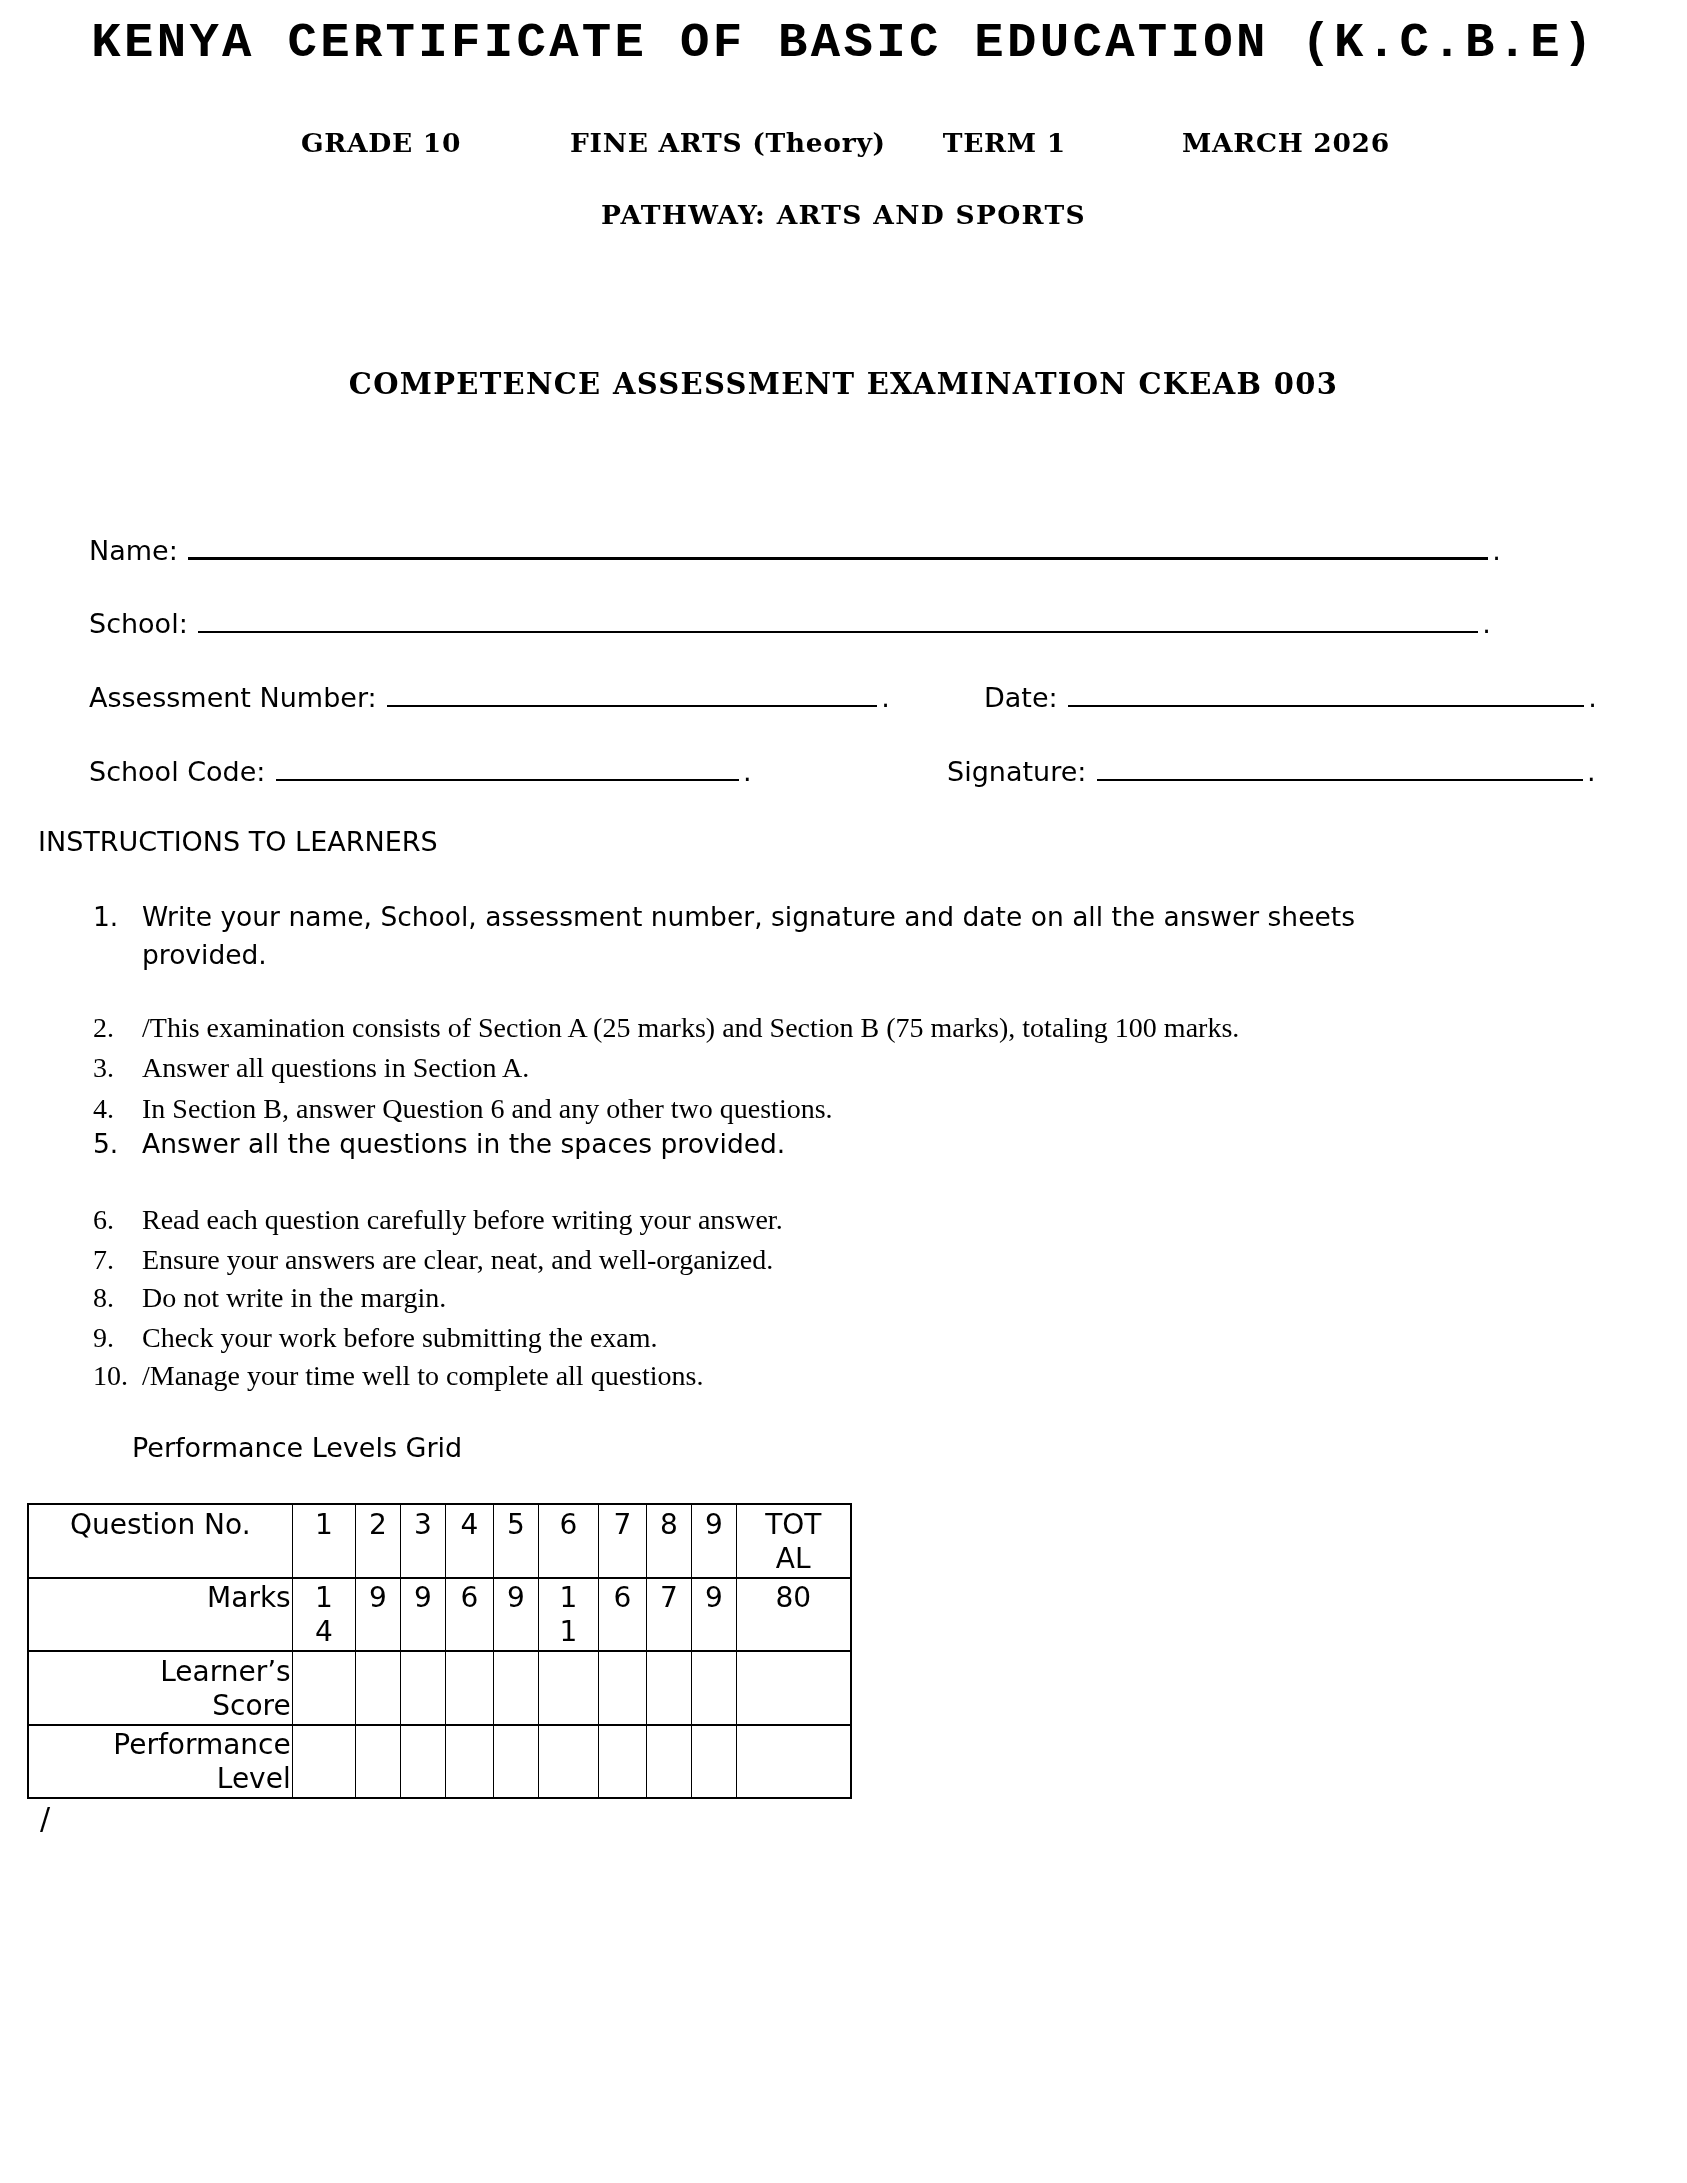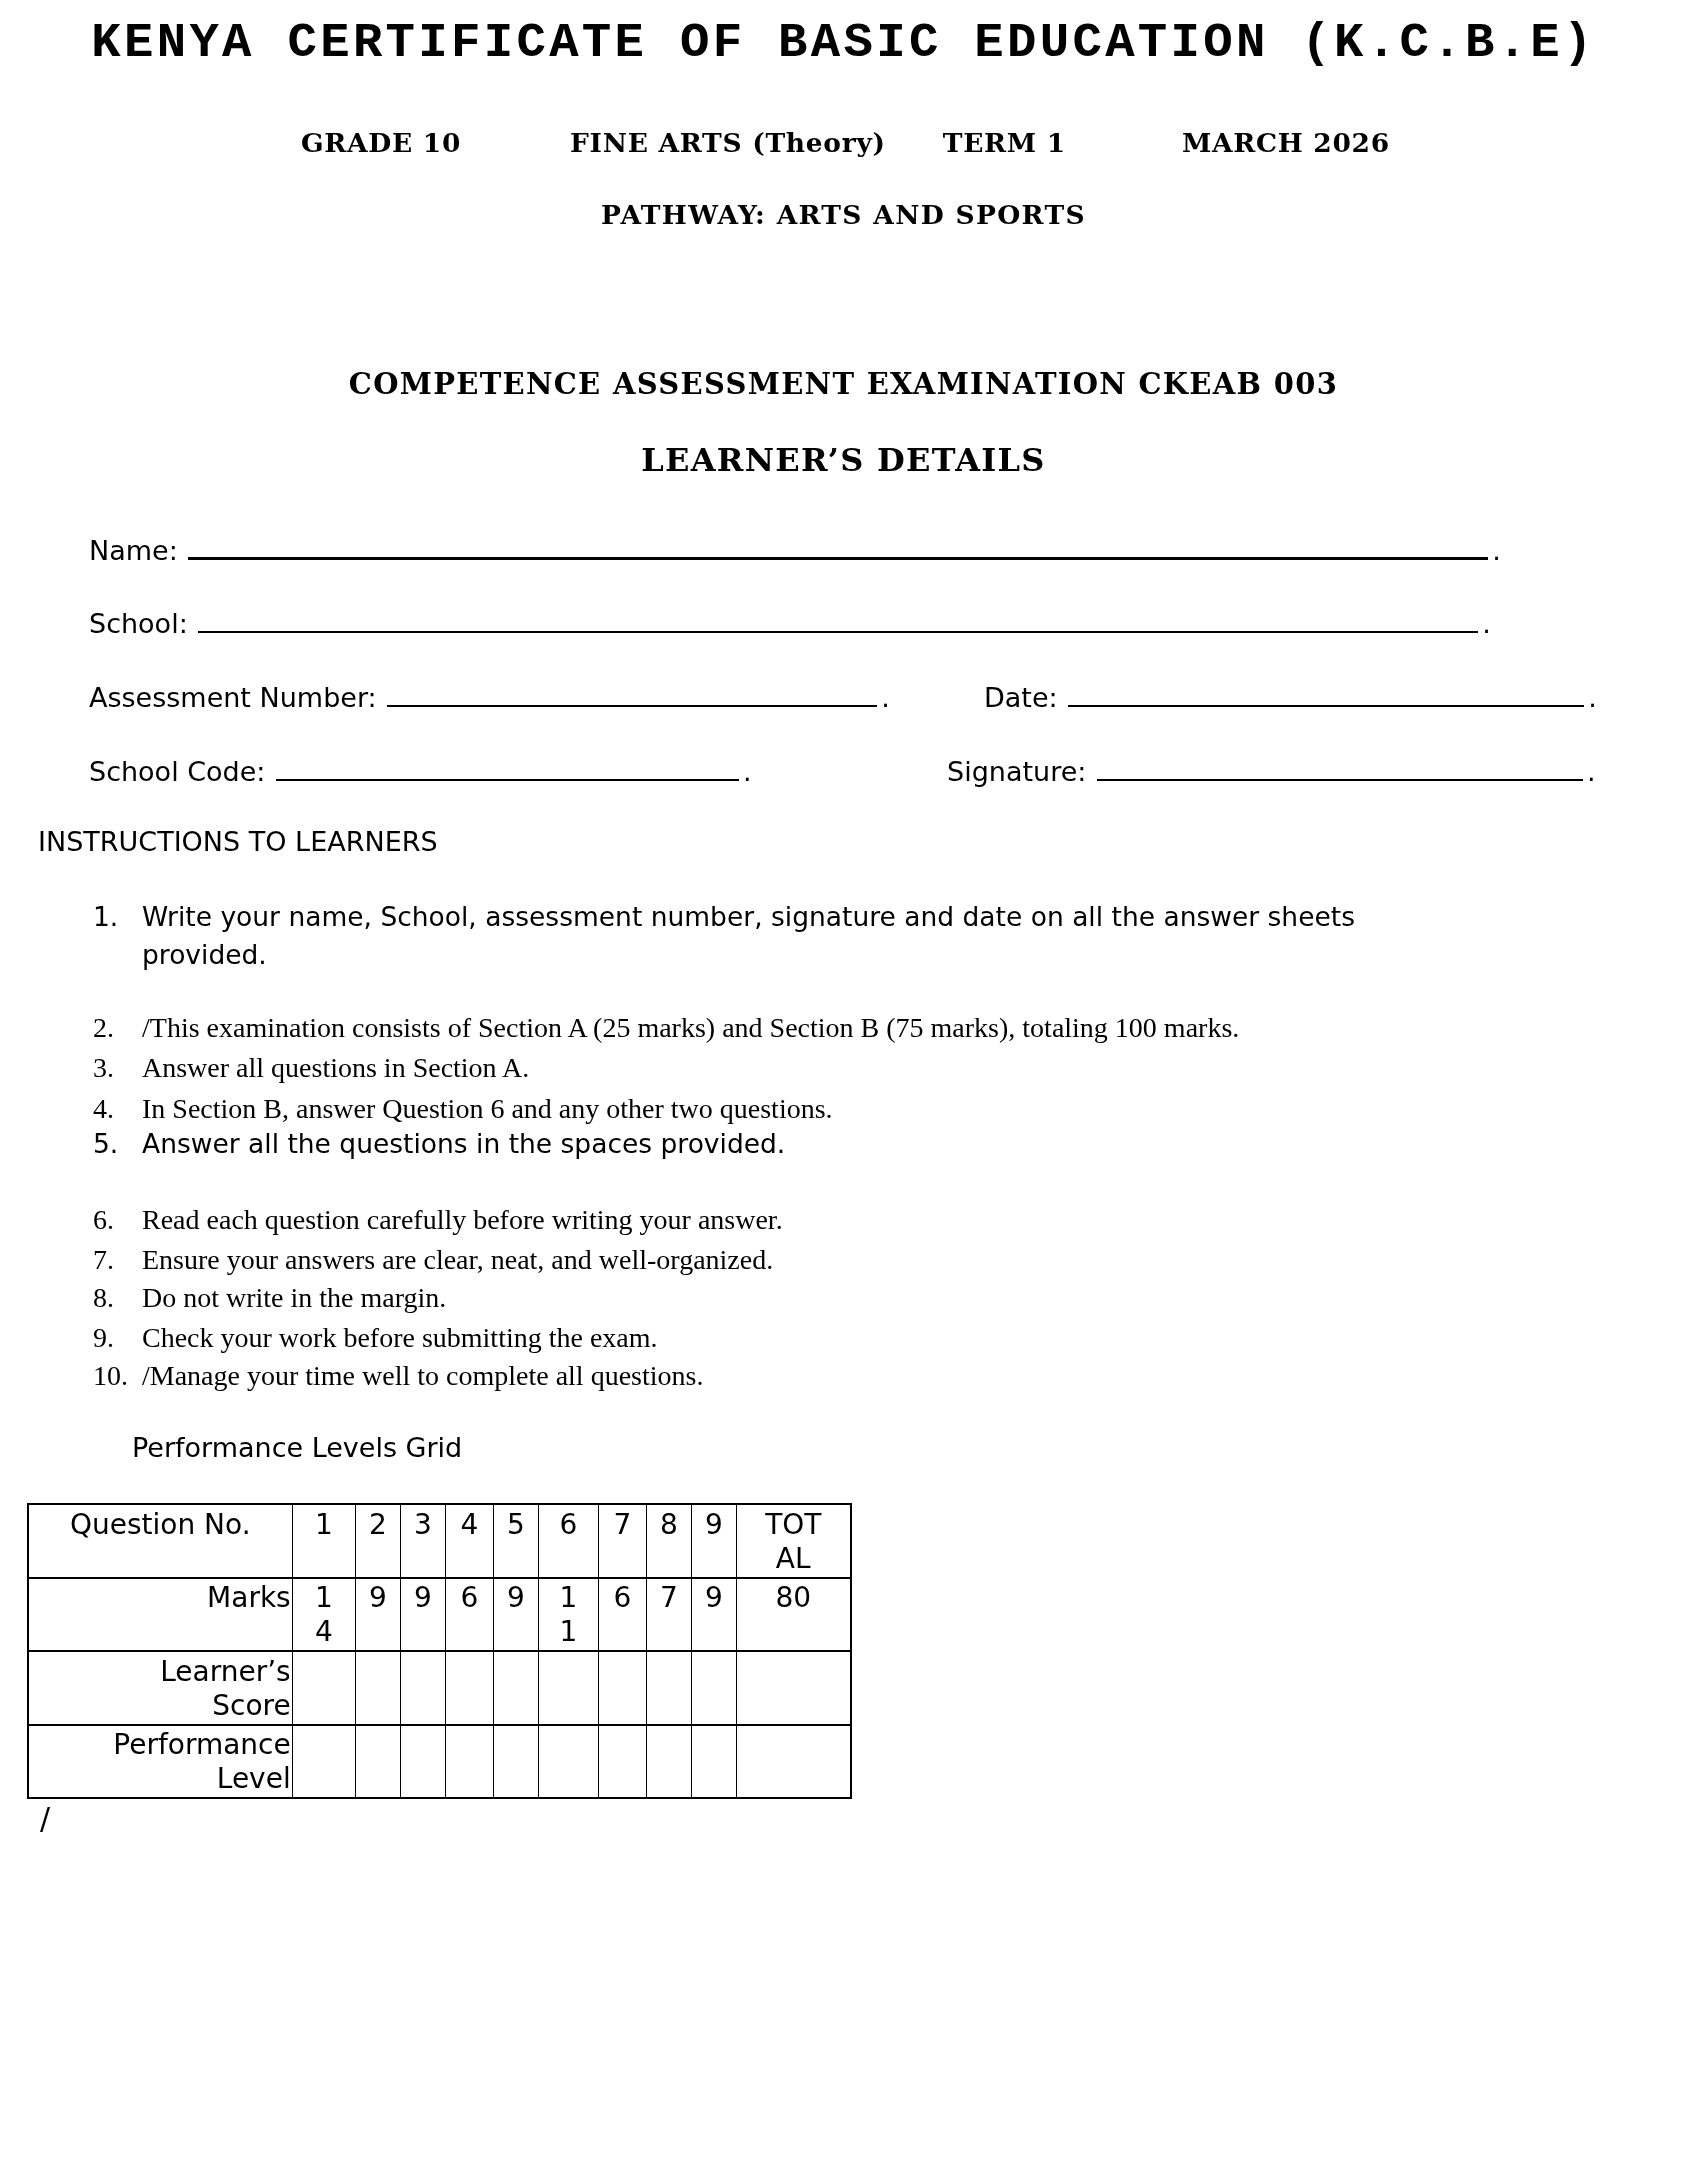--- a/index.html
+++ b/index.html
@@ -130,21 +130,20 @@
 
   <div class="abs grade-line">
     <span>GRADE 10</span>
     <span class="sp1">FINE ARTS (Theory)</span>
     <span class="sp2">TERM 1</span>
     <span class="sp3">MARCH 2026</span>
   </div>
 
   <div class="abs center pathway-line">PATHWAY: ARTS AND SPORTS</div>
   <div class="abs center exam-line">COMPETENCE ASSESSMENT EXAMINATION CKEAB 003</div>
-  <div class="abs center learners-heading">LEARNER’S DETAILS</div>
 
   <div class="form-row" style="top:528px">
     <span class="grp" style="left:89px">
       <span class="lbl">Name:</span>
       <span class="fill-line thick" style="width:1300px"></span>
       <span class="dot">.</span>
     </span>
   </div>
 
   <div class="form-row" style="top:602px">

